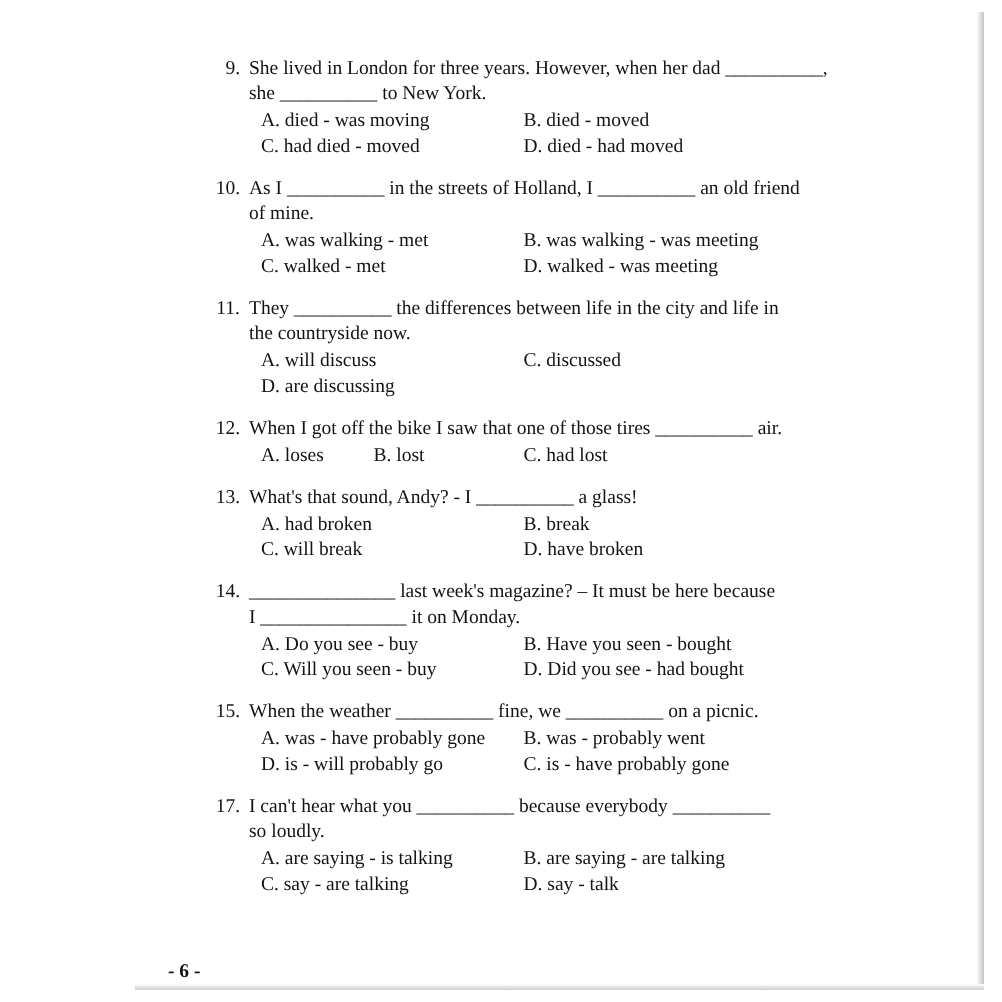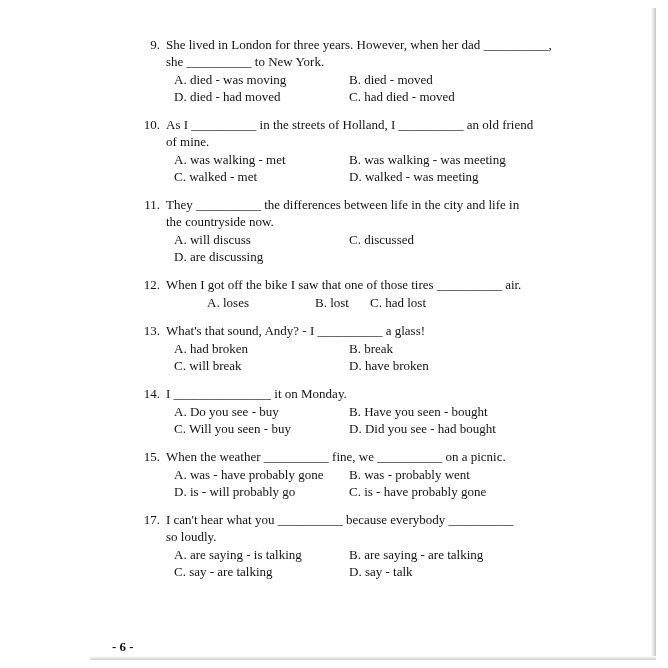--- a/index.html
+++ b/index.html
@@ -42,21 +42,20 @@
     margin-left: 8px;
     margin-top: 1px;
   }
   .opts-2col {
     display: grid;
     grid-template-columns: 175px auto;
   }
   .opts-4col {
     display: grid;
     grid-template-columns: 75px 100px 77px auto;
-    text-align: right;
   }
   .opt {
     white-space: nowrap;
   }
   .pagenum {
     position: absolute;
     left: 112px;
     top: 638px;
     font-weight: bold;
   }
@@ -84,22 +83,22 @@
 
   <div class="q">
     <span class="qnum">9.</span>
     <div class="stem">
       <div class="stem-line">She lived in London for three years. However, when her dad __________,</div>
       <div class="stem-line">she __________ to New York.</div>
     </div>
     <div class="opts opts-2col">
       <span class="opt">A. died - was moving</span>
       <span class="opt">B. died - moved</span>
+      <span class="opt">C. had died - moved</span>
       <span class="opt">D. died - had moved</span>
-      <span class="opt">C. had died - moved</span>
     </div>
   </div>
 
   <div class="q">
     <span class="qnum">10.</span>
     <div class="stem">
       <div class="stem-line">As I __________ in the streets of Holland, I __________ an old friend</div>
       <div class="stem-line">of mine.</div>
     </div>
     <div class="opts opts-2col">
@@ -144,20 +143,21 @@
       <span class="opt">A. had broken</span>
       <span class="opt">B. break</span>
       <span class="opt">C. will break</span>
       <span class="opt">D. have broken</span>
     </div>
   </div>
 
   <div class="q">
     <span class="qnum">14.</span>
     <div class="stem">
+      <div class="stem-line">_______________ last week's magazine? – It must be here because</div>
       <div class="stem-line">I _______________ it on Monday.</div>
     </div>
     <div class="opts opts-2col">
       <span class="opt">A. Do you see - buy</span>
       <span class="opt">B. Have you seen - bought</span>
       <span class="opt">C. Will you seen - buy</span>
       <span class="opt">D. Did you see - had bought</span>
     </div>
   </div>
 

